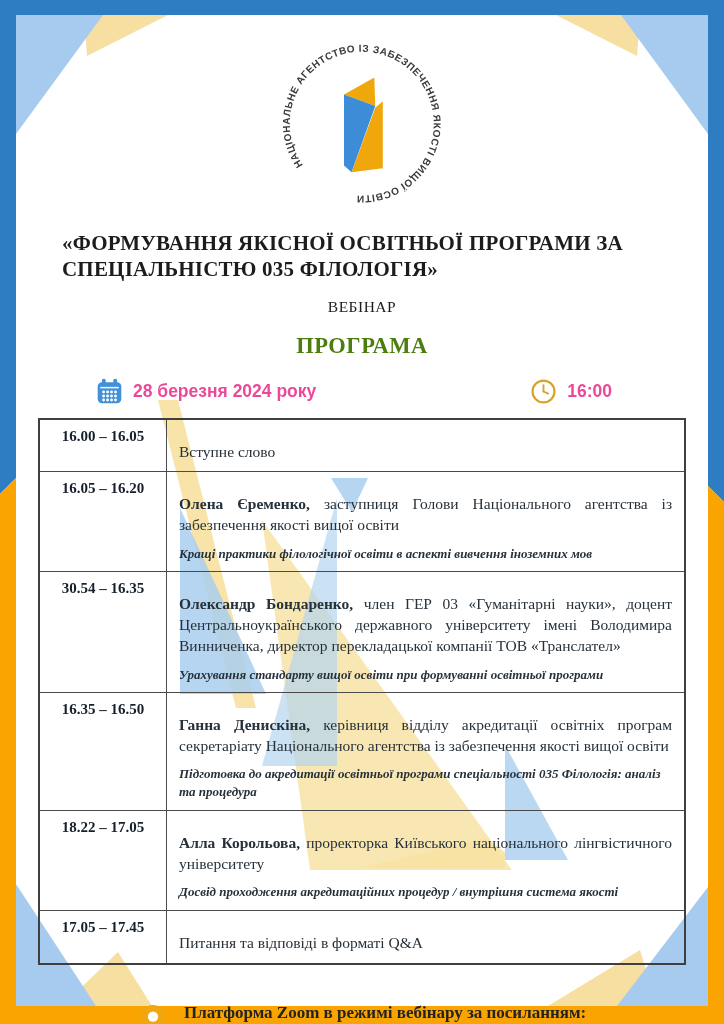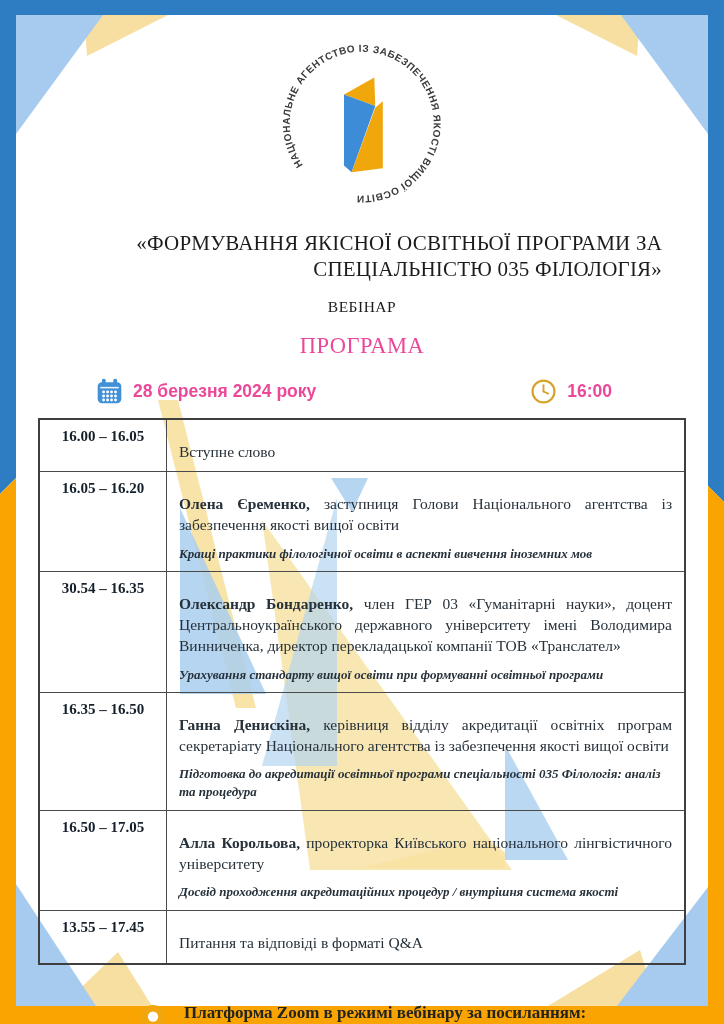--- a/index.html
+++ b/index.html
@@ -6,25 +6,25 @@
   body{
     width:724px;height:1024px;position:relative;background:#ffffff;
     font-family:"Liberation Serif", serif;color:#27313a;overflow:hidden;
   }
   svg{display:block;}
   #frame-layer{position:absolute;inset:0;z-index:0;}
   .content{position:absolute;inset:16px;z-index:1;}
 
   .logo-wrap{width:196px;margin:18px auto 0;}
   .title{
-    margin:20px auto 0;max-width:600px;text-align:right;
-    font-weight:400;font-size:21px;line-height:1.25;color:#1c1c1a;letter-spacing:.2px;
+    margin:20px auto 0;max-width:600px;text-align:left;
+    font-weight:700;font-size:21px;line-height:1.25;color:#1c1c1a;letter-spacing:.2px;
   }
   .subtitle{margin-top:15px;text-align:center;font-size:15.5px;color:#1c1c1a;letter-spacing:.5px;}
-  .heading{margin-top:17px;text-align:center;font-size:22.5px;color:#ec4899;letter-spacing:.5px;}
+  .heading{margin-top:17px;text-align:center;font-size:22.5px;color:#4d7c0f;letter-spacing:.5px;font-weight:bold;}
 
   .meta-row{
     margin-top:19px;padding:0 96px 0 80px;display:flex;align-items:center;justify-content:space-between;
     font-family:"Liberation Sans", sans-serif;font-weight:700;font-size:17.5px;color:#ec4899;
   }
   .meta-group{display:flex;align-items:center;gap:10px;}
 
   .agenda{
     margin:13px auto 16px;width:644px;border:2px solid #3f3f3f;border-collapse:collapse;
     background:transparent;
@@ -172,29 +172,29 @@
 
     <div class="row r4">
       <div class="cell-time">16.35 – 16.50</div>
       <div class="cell-body">
         <div class="speaker"><span class="name">Ганна Денискіна,</span> <span>керівниця відділу акредитації освітніх програм секретаріату Національного агентства із забезпечення якості вищої освіти</span></div>
         <div class="topic">Підготовка до акредитації освітньої програми спеціальності 035 Філологія: аналіз та процедура</div>
       </div>
     </div>
 
     <div class="row r5">
-      <div class="cell-time">16.50 – 17.05</div>
+      <div class="cell-time">18.22 – 17.05</div>
       <div class="cell-body">
         <div class="speaker"><span class="name">Алла Корольова,</span> <span>проректорка Київського національного лінгвістичного університету</span></div>
         <div class="topic">Досвід проходження акредитаційних процедур / внутрішня система якості</div>
       </div>
     </div>
 
     <div class="row r6">
-      <div class="cell-time">13.55 – 17.45</div>
+      <div class="cell-time">17.05 – 17.45</div>
       <div class="cell-body">
         <div class="speaker"> <span>Питання та відповіді в форматі Q&amp;A</span></div>
 
       </div>
     </div>
 
   </div>
 
   <div class="footer">
     <svg width="32" height="46" viewBox="0 0 40 54">

